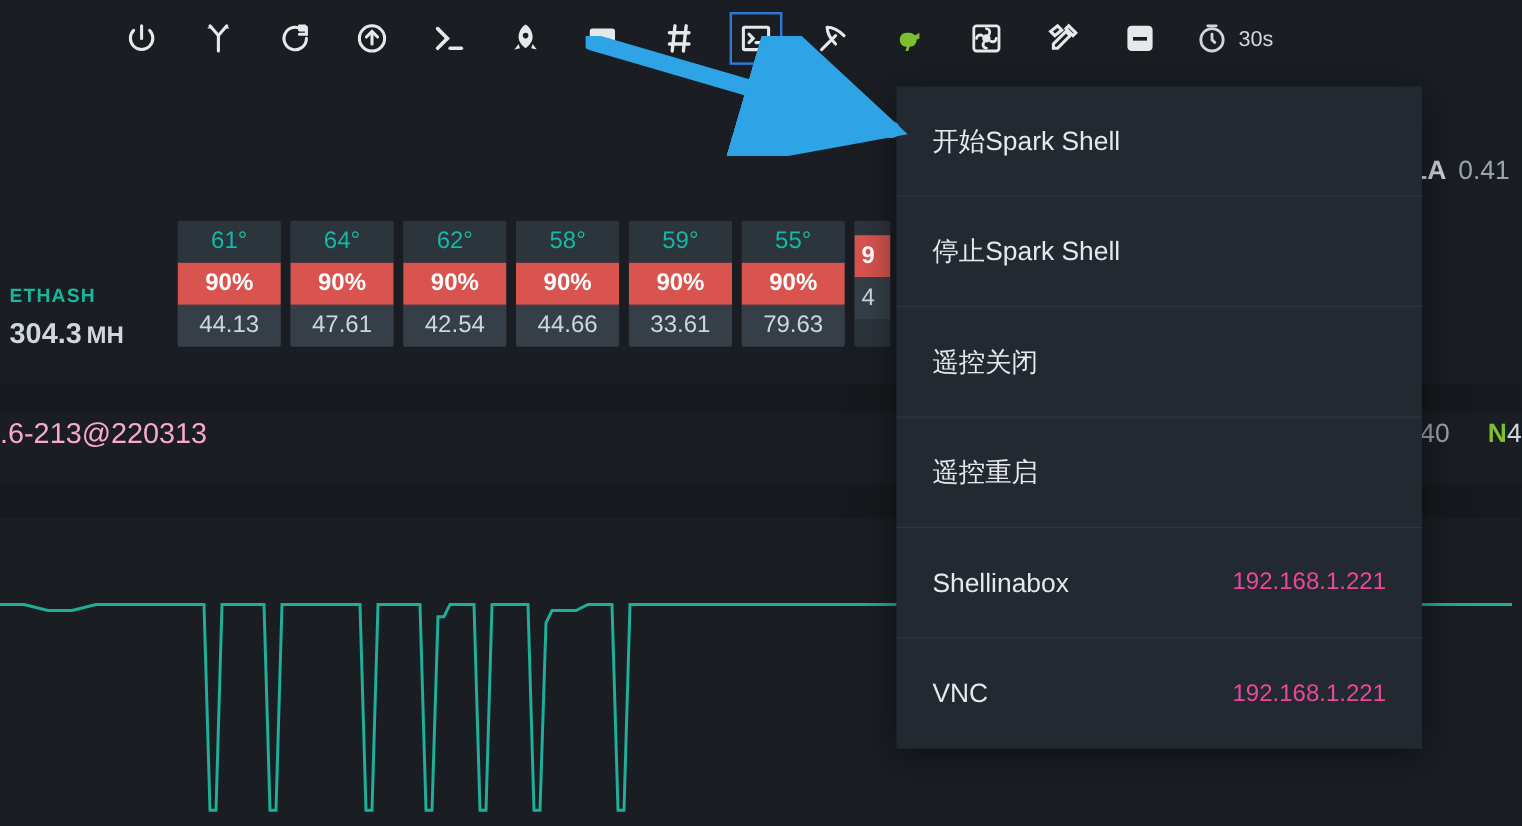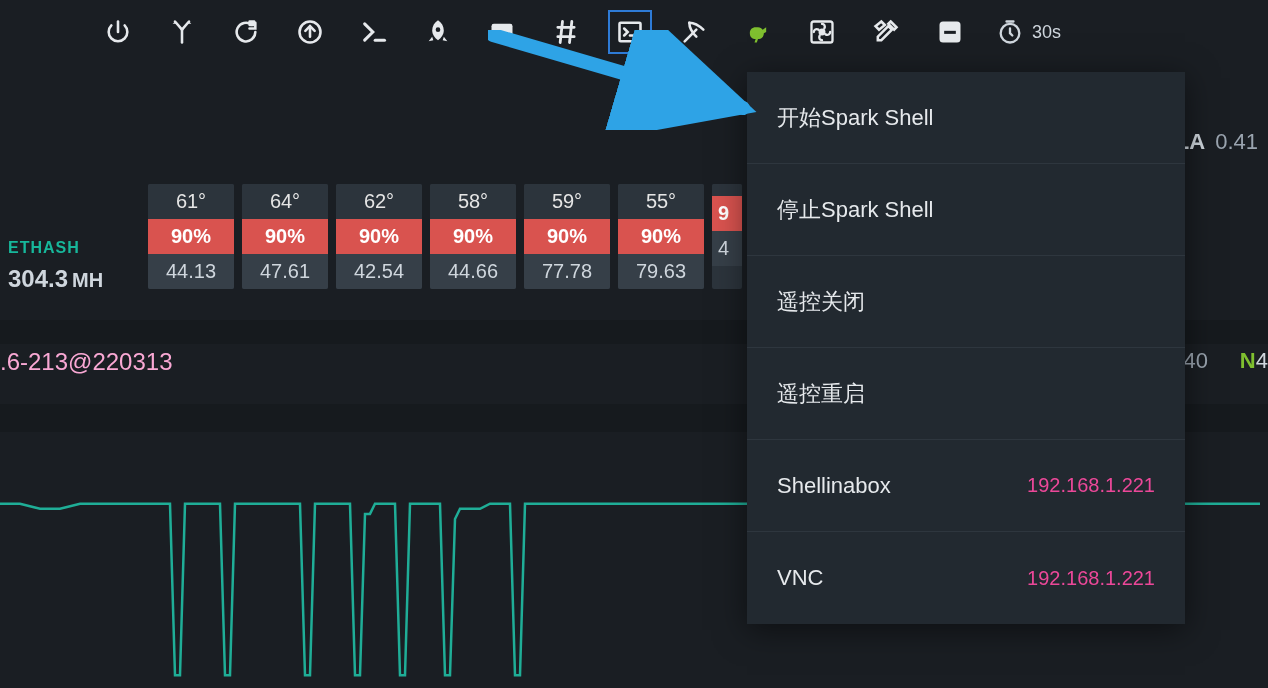--- a/index.html
+++ b/index.html
@@ -69,21 +69,21 @@
   .gpu {
     width:86px;
     background:#2c343c;
     border-radius:2px;
     overflow:hidden;
     font-size:20px;
     text-align:center;
   }
   .gpu .temp {
     padding:6px 6px;
-    color:#e5e5e5;
+    color:#14b8a6;
     font-weight:500;
     background:#2c343c;
   }
   .gpu .fan {
     background:#d9534f;
     color:#ffffff;
     font-weight:700;
     padding:6px 0;
   }
   .gpu .hash {
@@ -299,21 +299,21 @@
       <div class="hash">42.54</div>
     </div>
     <div class="gpu">
       <div class="temp">58°</div>
       <div class="fan">90%</div>
       <div class="hash">44.66</div>
     </div>
     <div class="gpu">
       <div class="temp">59°</div>
       <div class="fan">90%</div>
-      <div class="hash">77.78</div>
+      <div class="hash">33.61</div>
     </div>
     <div class="gpu">
       <div class="temp">55°</div>
       <div class="fan">90%</div>
       <div class="hash">79.63</div>
     </div>
     <div class="gpu cut">
       <div class="temp"></div>
       <div class="fan">9</div>
       <div class="hash">4</div>

